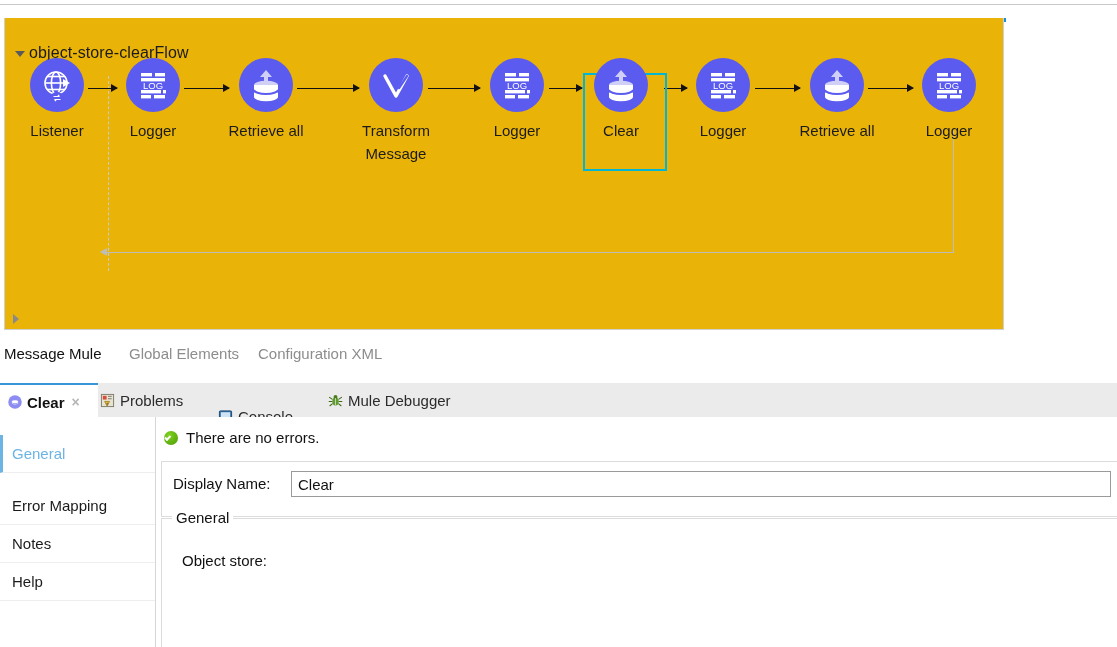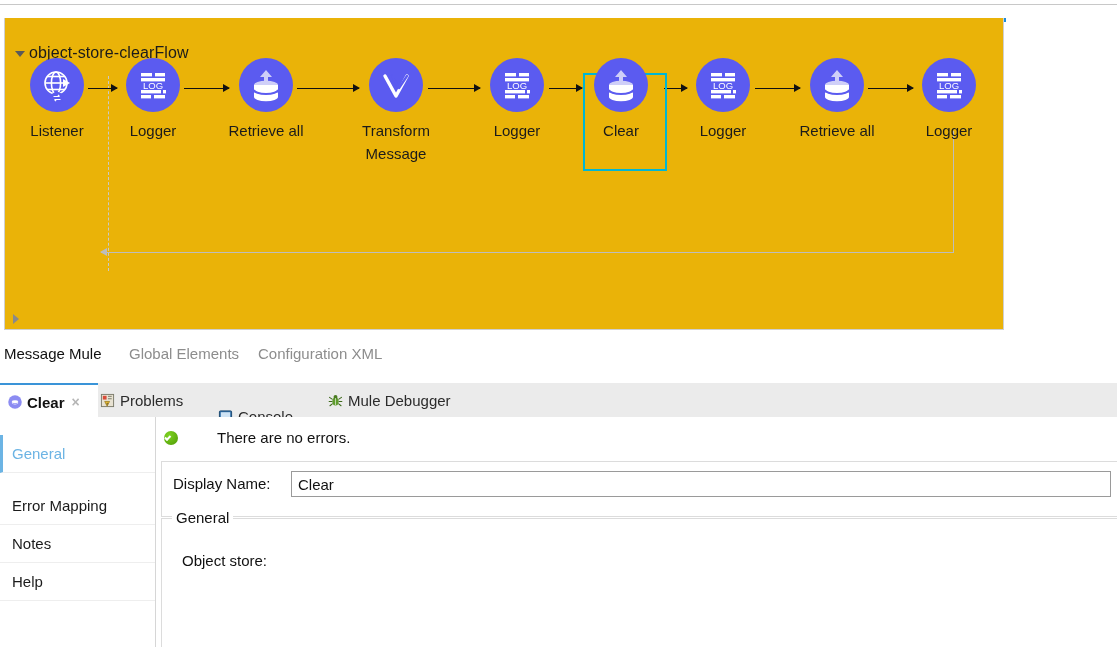--- a/index.html
+++ b/index.html
@@ -101,21 +101,21 @@
   }
   .side-item{
     position:absolute;left:0;width:155px;height:38px;display:flex;align-items:center;
     font-size:15px;color:#1b1b1b;box-sizing:border-box;padding-left:12px;
     border-bottom:1px solid #eeeeee;
   }
   .side-item.active{color:#6cb4e4;border-left:3px solid #6cb4e4;padding-left:9px;}
 
   .content-area{position:absolute;left:155px;top:0;right:0;height:230px;}
 
-  .no-errors{position:absolute;left:9px;top:12px;display:flex;align-items:center;font-size:15px;color:#111;gap:31px;}
+  .no-errors{position:absolute;left:9px;top:12px;display:flex;align-items:center;font-size:15px;color:#111;}
   .ok-icon{
     width:14px;height:14px;border-radius:50%;
     background:radial-gradient(circle at 35% 30%, #7ed321 0%, #4f9a05 100%);
     margin-right:8px;position:relative;display:inline-block;
   }
   .ok-icon:after{
     content:"";position:absolute;left:3px;top:6px;width:4px;height:2px;
     border-left:2px solid #fff;border-bottom:2px solid #fff;
     transform:rotate(-45deg);transform-origin:left bottom;
   }

